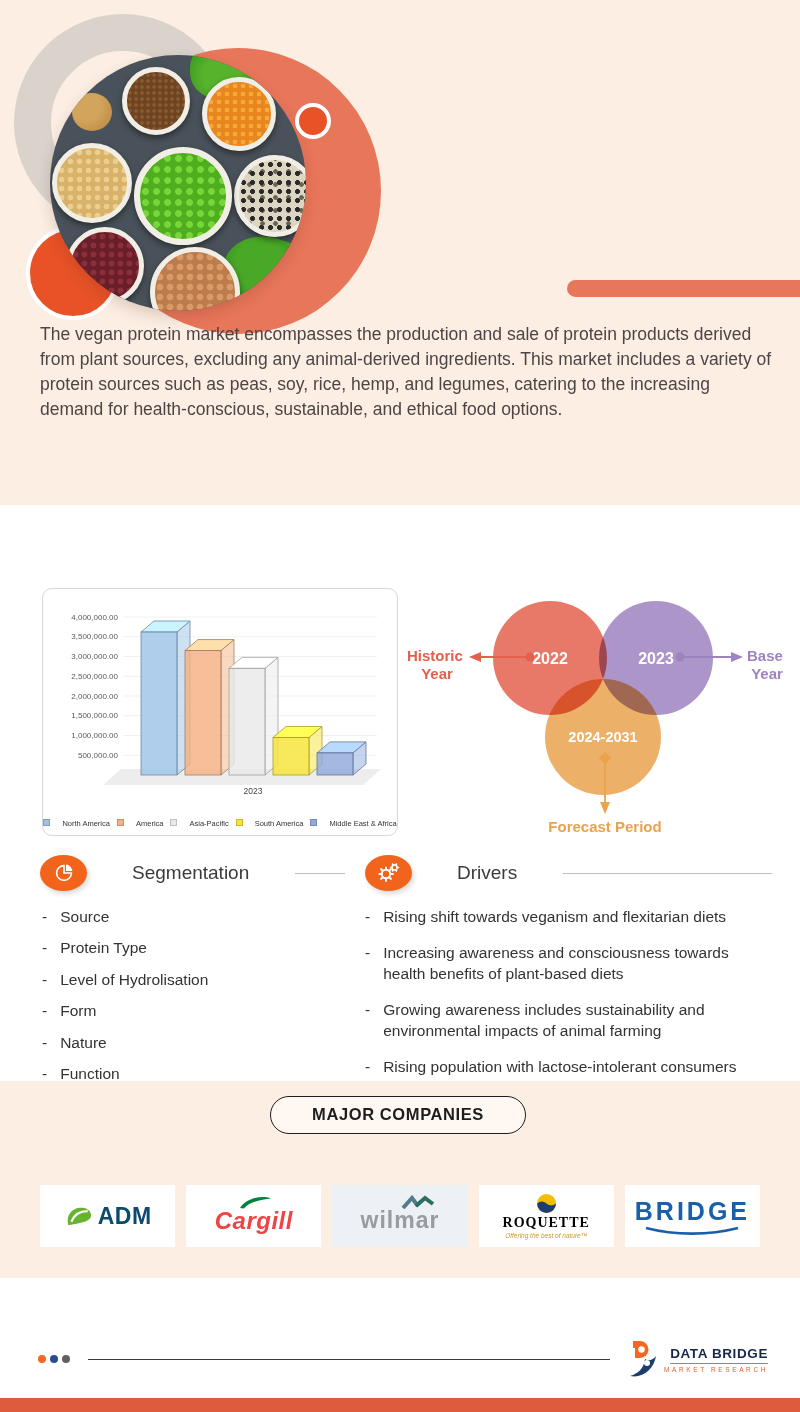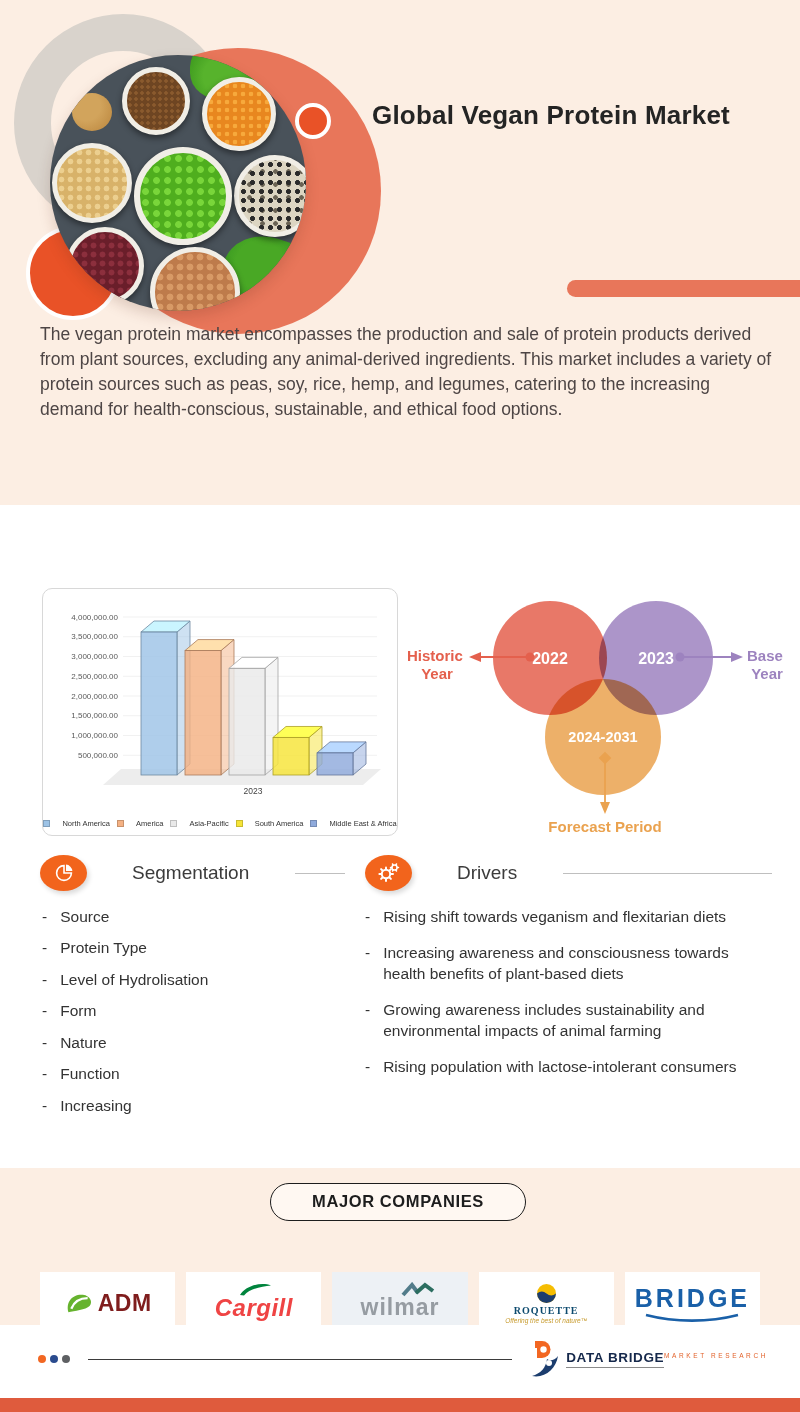--- a/index.html
+++ b/index.html
@@ -30,21 +30,21 @@
   
   .diagram { position:absolute; left:0; top:505px; width:800px; height:623px; background:#fff; }
   .sec-heading { position:absolute; left:40px; right:28px; top:33px; display:flex; align-items:center; }
   .sec-heading span { font-size:17px; color:#555; letter-spacing:.2px; white-space:nowrap; }
   .sec-heading .rule { flex:1; height:1px; background:#c9c9c9; margin-left:12px; }
 
   .chart-card { position:absolute; left:42px; top:83px; width:356px; height:248px; background:#fff;
           border:1px solid #d8d8d8; border-radius:10px; padding:6px 0 6px 0; }
   .chart-legend { position:absolute; left:4px; right:4px; bottom:7px; display:flex; justify-content:center;
           gap:7px; align-items:center; }
-  .leg-item { display:flex; align-items:center; gap:12px; font-size:7.5px; color:#333; white-space:nowrap; }
+  .leg-item { display:flex; gap:12px; font-size:7.5px; color:#333; white-space:nowrap; }
   .leg-sw { width:7px; height:7px; display:inline-block; border:1px solid rgba(0,0,0,.18); }
 
   .venn { position:absolute; left:405px; top:85px; }
   .vc { fill-opacity:.85; mix-blend-mode:multiply; }
   .vnum { fill:#fff; font-weight:bold; font-size:16px; text-anchor:middle; }
   .vnum-sm { font-size:14.5px; }
   .vlabel { font-weight:bold; font-size:15px; text-anchor:middle; }
 
   .col-header { position:absolute; display:flex; align-items:center; top:350px;gap:32px; }
   .col-header.left { left:40px; width:305px; }
@@ -56,49 +56,49 @@
 
   .list { position:absolute; top:402px; }
   .list.left { left:42px; width:300px; }
   .list.right { left:365px; width:410px; }
   .li-row { display:flex; gap:13px; font-size:15.5px; color:#333; line-height:1.32; }
   .list.left .li-row { margin-bottom:11px; }
   .list.right .li-row { margin-bottom:16px; }
   .dash { flex:0 0 auto; }
 
   
-  .companies { position:absolute; left:0; top:1168px; width:800px; height:197px; background:#fceee3; }
+  .companies { position:absolute; left:0; top:1081px; width:800px; height:197px; background:#fceee3; }
   .mc-pill { position:absolute; left:270px; top:15px; width:256px; height:38px; line-height:35px;
           text-align:center; background:#fff8f2; border:1.6px solid #1d1d1d; border-radius:19px;
           font-size:16.5px; font-weight:600; letter-spacing:.6px; color:#1d1d1d; }
   .logo-row { position:absolute; left:40px; right:40px; top:104px; height:62px; display:flex; gap:11px; }
   .logo-card { flex:1; background:#fff; display:flex; align-items:center; justify-content:center;
           overflow:hidden; position:relative; }
-  .adm-text { font-size:23px; font-weight:800; color:#7f1d1d; letter-spacing:.5px; margin-left:4px; }
+  .adm-text { font-size:23px; font-weight:800; color:#0c4a6e; letter-spacing:.5px; margin-left:4px; }
   .cargill-wrap { position:relative; padding-top:10px; }
   .cargill-leaf { position:absolute; top:-1px; left:50%; margin-left:-16px; }
   .cargill-text { font-size:24px; font-weight:bold; font-style:italic; color:#ef4444; letter-spacing:.5px; }
   .card-wilmar { background:#edf1f5; }
   .wilmar-wrap { position:relative; padding-top:8px; text-align:center; }
   .wilmar-icon { position:absolute; top:-4px; right:2px; }
   .wilmar-text { font-size:23px; font-weight:bold; color:#969ca2; letter-spacing:1px; }
   .roquette-wrap { display:flex; flex-direction:column; align-items:center; gap:1px; }
-  .roquette-text { font-family:"Liberation Serif", serif; font-size:10px; font-weight:bold; color:#0c4a6e; letter-spacing:1px; }
+  .roquette-text { font-family:"Liberation Serif", serif; font-size:14px; font-weight:bold; color:#000000; letter-spacing:1px; }
   .roquette-tag { font-size:6.5px; font-style:italic; color:#c79a2c; }
   .kerry-wrap { display:flex; flex-direction:column; align-items:center; }
   .kerry-text { font-size:25px; font-weight:800; color:#1a60a8; letter-spacing:3px; }
 
   
   .footer { position:absolute; left:0; top:1325px; width:800px; height:73px; background:#fff; }
   .foot-row { position:absolute; left:38px; right:32px; top:14px; display:flex; align-items:center; }
   .dots { display:flex; gap:4px; align-items:center; }
   .dot { width:8px; height:8px; border-radius:50%; }
   .foot-rule { flex:1; height:1px; background:#3b3b3b; margin:0 18px; }
   .dbmr { display:flex; align-items:center; gap:6px; }
-  .dbmr-text { display:flex; flex-direction:row; }
+  .dbmr-text { display:flex; flex-direction:column;align-items:flex-end; }
   .dbmr-top { font-size:13.5px; font-weight:bold; color:#15284b; letter-spacing:.6px;
           border-bottom:1px solid #8a8a8a; padding-bottom:2px; }
   .dbmr-bottom { font-size:6.5px; color:#e2622b; letter-spacing:2.6px; padding-top:2px; }
   .bottom-bar { position:absolute; left:0; top:1398px; width:800px; height:14px; background:#df5b3d; }
 </style>
 </head>
 <body>
 
 <div class="page">
 
@@ -117,21 +117,20 @@
       <div class="bowl" style="left:184px;top:100px;width:82px;height:82px;background-color:#dcd5c2;background-image:radial-gradient(#2a2a2a 2.2px, transparent 2.8px),radial-gradient(#6a6354 2px, transparent 2.6px);background-size:9px 9px,13px 13px;background-position:0 0,4px 5px;"></div>
       <div class="bowl" style="left:84px;top:92px;width:98px;height:98px;border-width:6px;background-color:#4fae1e;background-image:radial-gradient(#79d63a 3px, transparent 3.8px);background-size:11px 11px;"></div>
       <div class="bowl" style="left:16px;top:172px;width:78px;height:78px;background-color:#6a1e2a;background-image:radial-gradient(#8c2f3d 2.6px, transparent 3.3px);background-size:9px 9px;"></div>
       <div class="bowl" style="left:100px;top:192px;width:90px;height:90px;background-color:#be7b4b;background-image:radial-gradient(#d89a66 3px, transparent 3.8px);background-size:10px 10px;"></div>
     </div>
 
     <div class="orange-dot-r"></div>
     <div class="pill-right"></div>
 
     <div class="hero-text">
-      <h1>Global Vegan Protein Market</h1>
     </div>
 
     <p class="intro">The vegan protein market encompasses the production and sale of protein products derived from plant sources, excluding any animal-derived ingredients. This market includes a variety of protein sources such as peas, soy, rice, hemp, and legumes, catering to the increasing demand for health-conscious, sustainable, and ethical food options.</p>
   </div>
 
   <div class="diagram">
 
     <div class="chart-card">
       <div id="chart-holder"><svg width="354" height="208" viewBox="0 0 354 208">
             <line x1="80" y1="160.25" x2="334" y2="160.25" stroke="#f1f1f1" stroke-width="1"></line>

